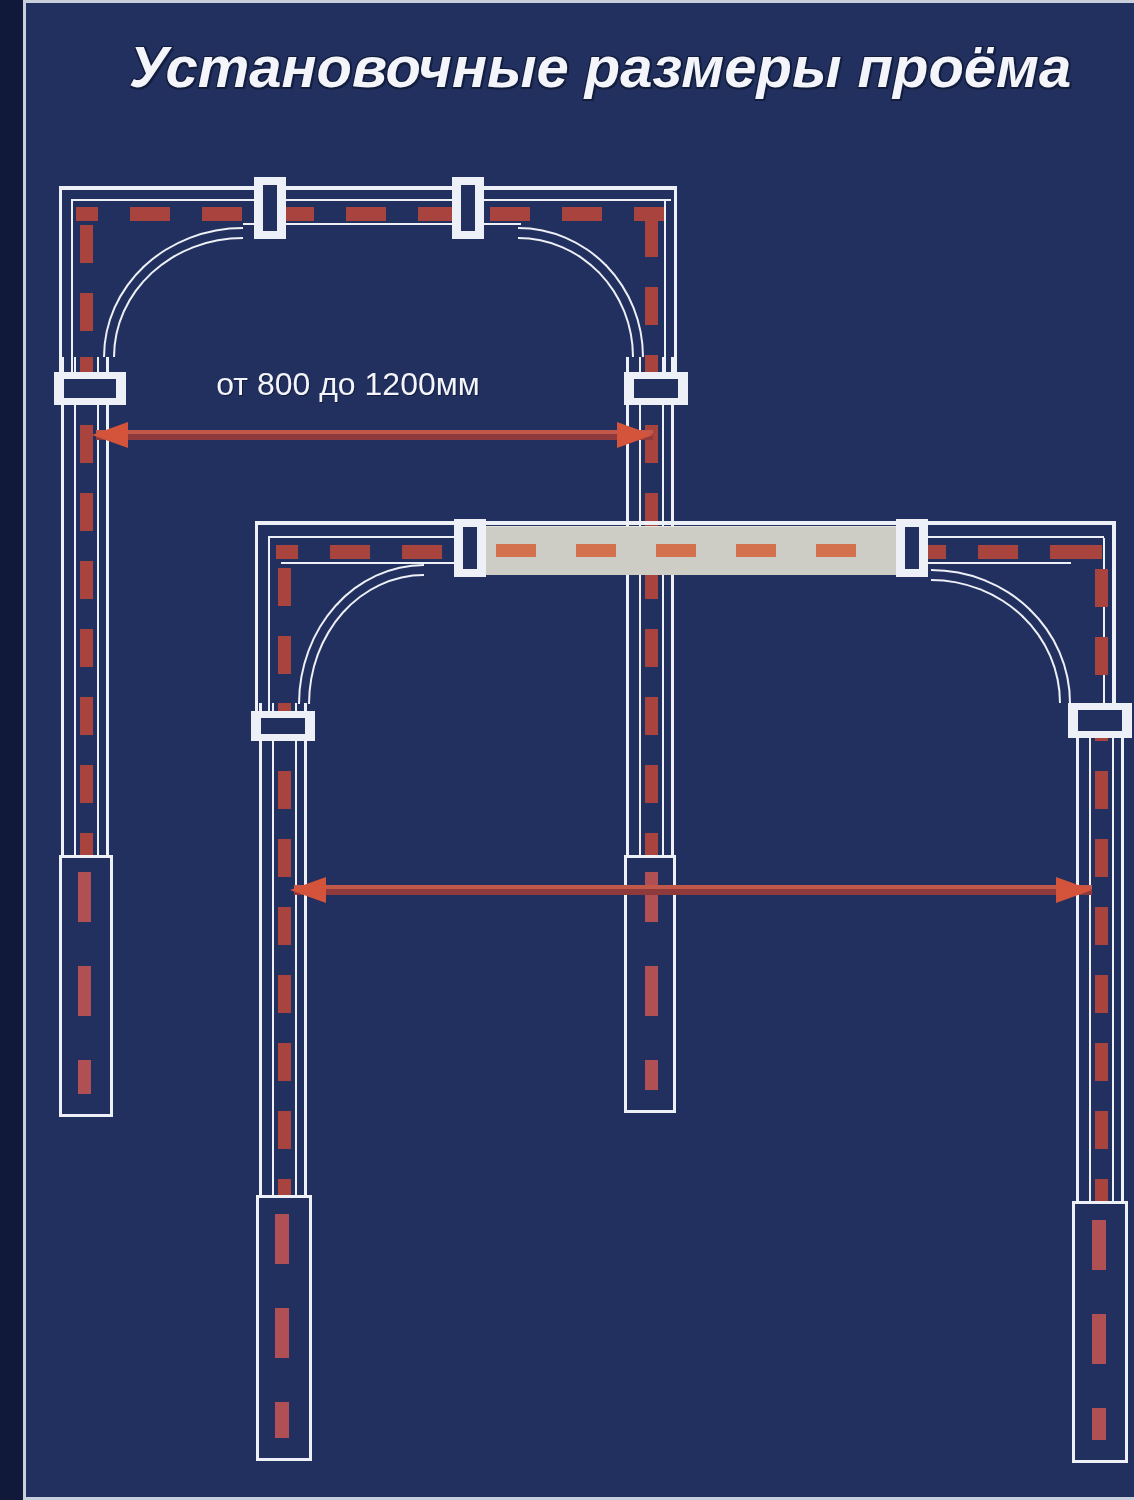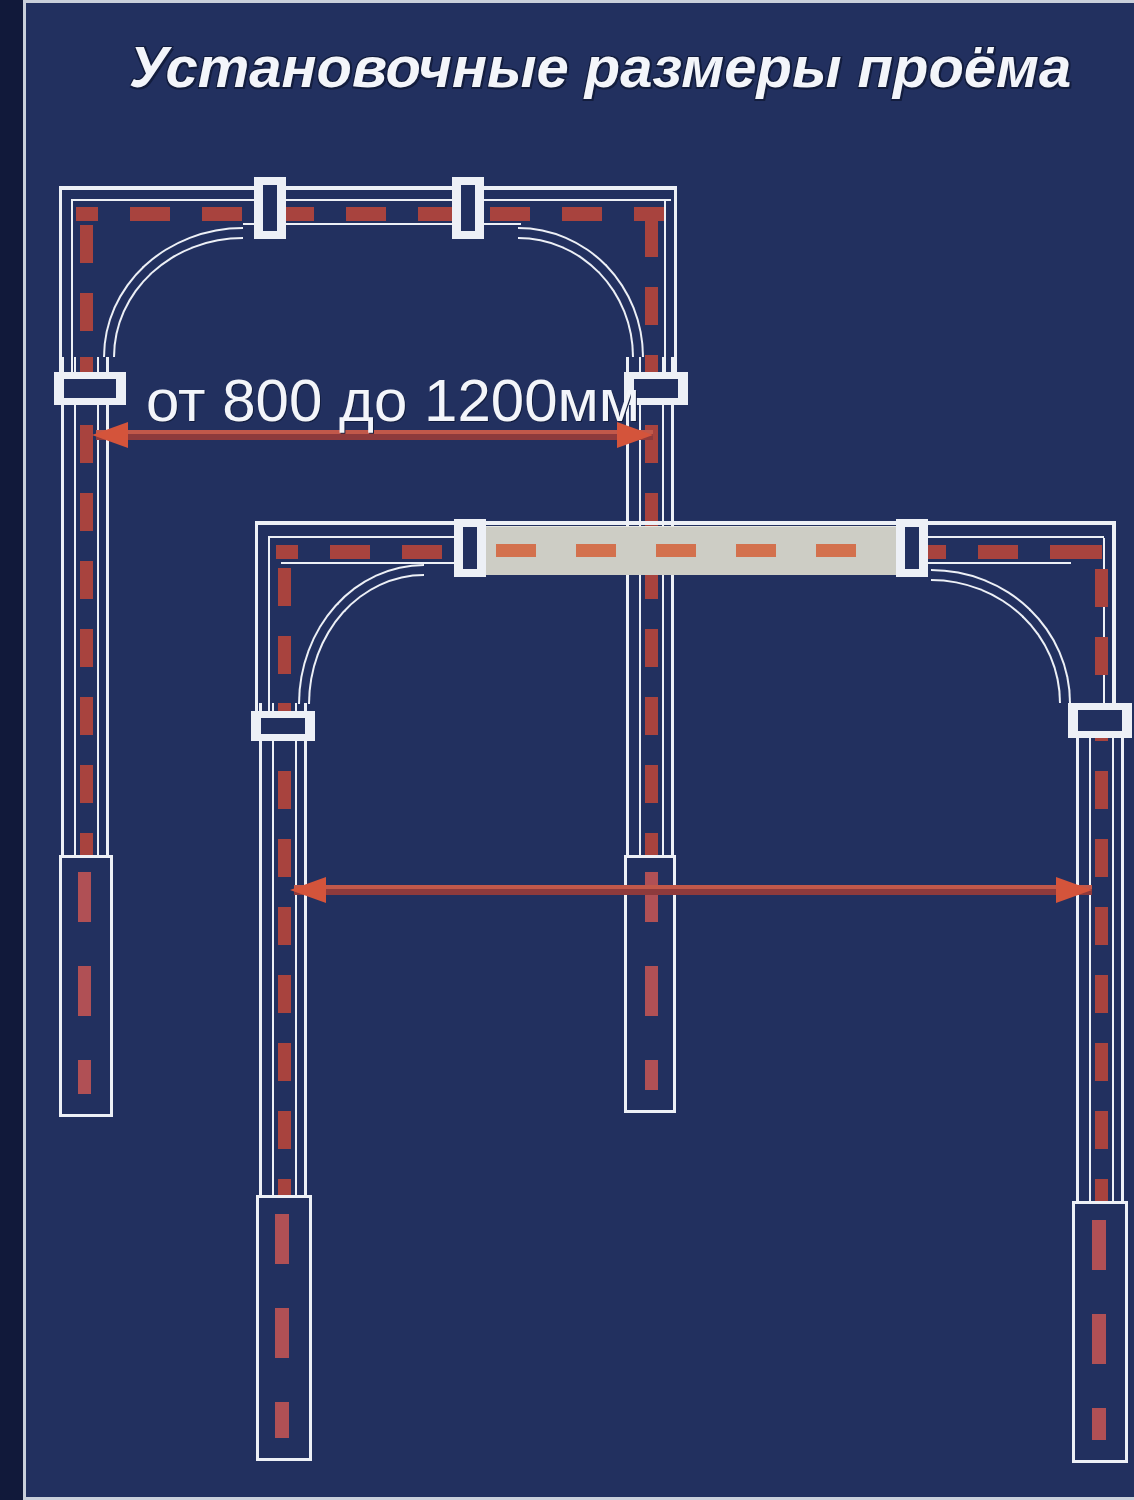--- a/index.html
+++ b/index.html
@@ -50,21 +50,21 @@
   .ah.left{border-right:36px solid var(--arrow_head,#d4543b);}
   .ah.right{border-left:36px solid var(--arrow_head,#d4543b);}
   
   .title{
     position:absolute; left:103px; top:30px; width:940px;
     font-size:58px; font-weight:bold; font-style:italic; color:var(--text,#f3f5fa);
     text-shadow:2px 2px 0 #131d3e, -1px -1px 0 #131d3e, 2px -1px 0 #131d3e, -1px 2px 0 #131d3e;
     white-space:nowrap; letter-spacing:0px;
   }
   .dimlabel{
-    position:absolute; font-size:60px; color:var(--text,#f3f5fa); text-align:center;
+    position:absolute; font-size:32px; color:var(--text,#f3f5fa); text-align:center;
     text-shadow:1px 1px 0 #131d3e; white-space:nowrap;
   }
 </style>
 </head>
 <body>
 
 <div id="page">
 
   <div class="wl" style="left:33px;top:183px;width:618px;height:4px"></div>
   <div class="wl" style="left:45px;top:196px;width:600px;height:2px"></div>

